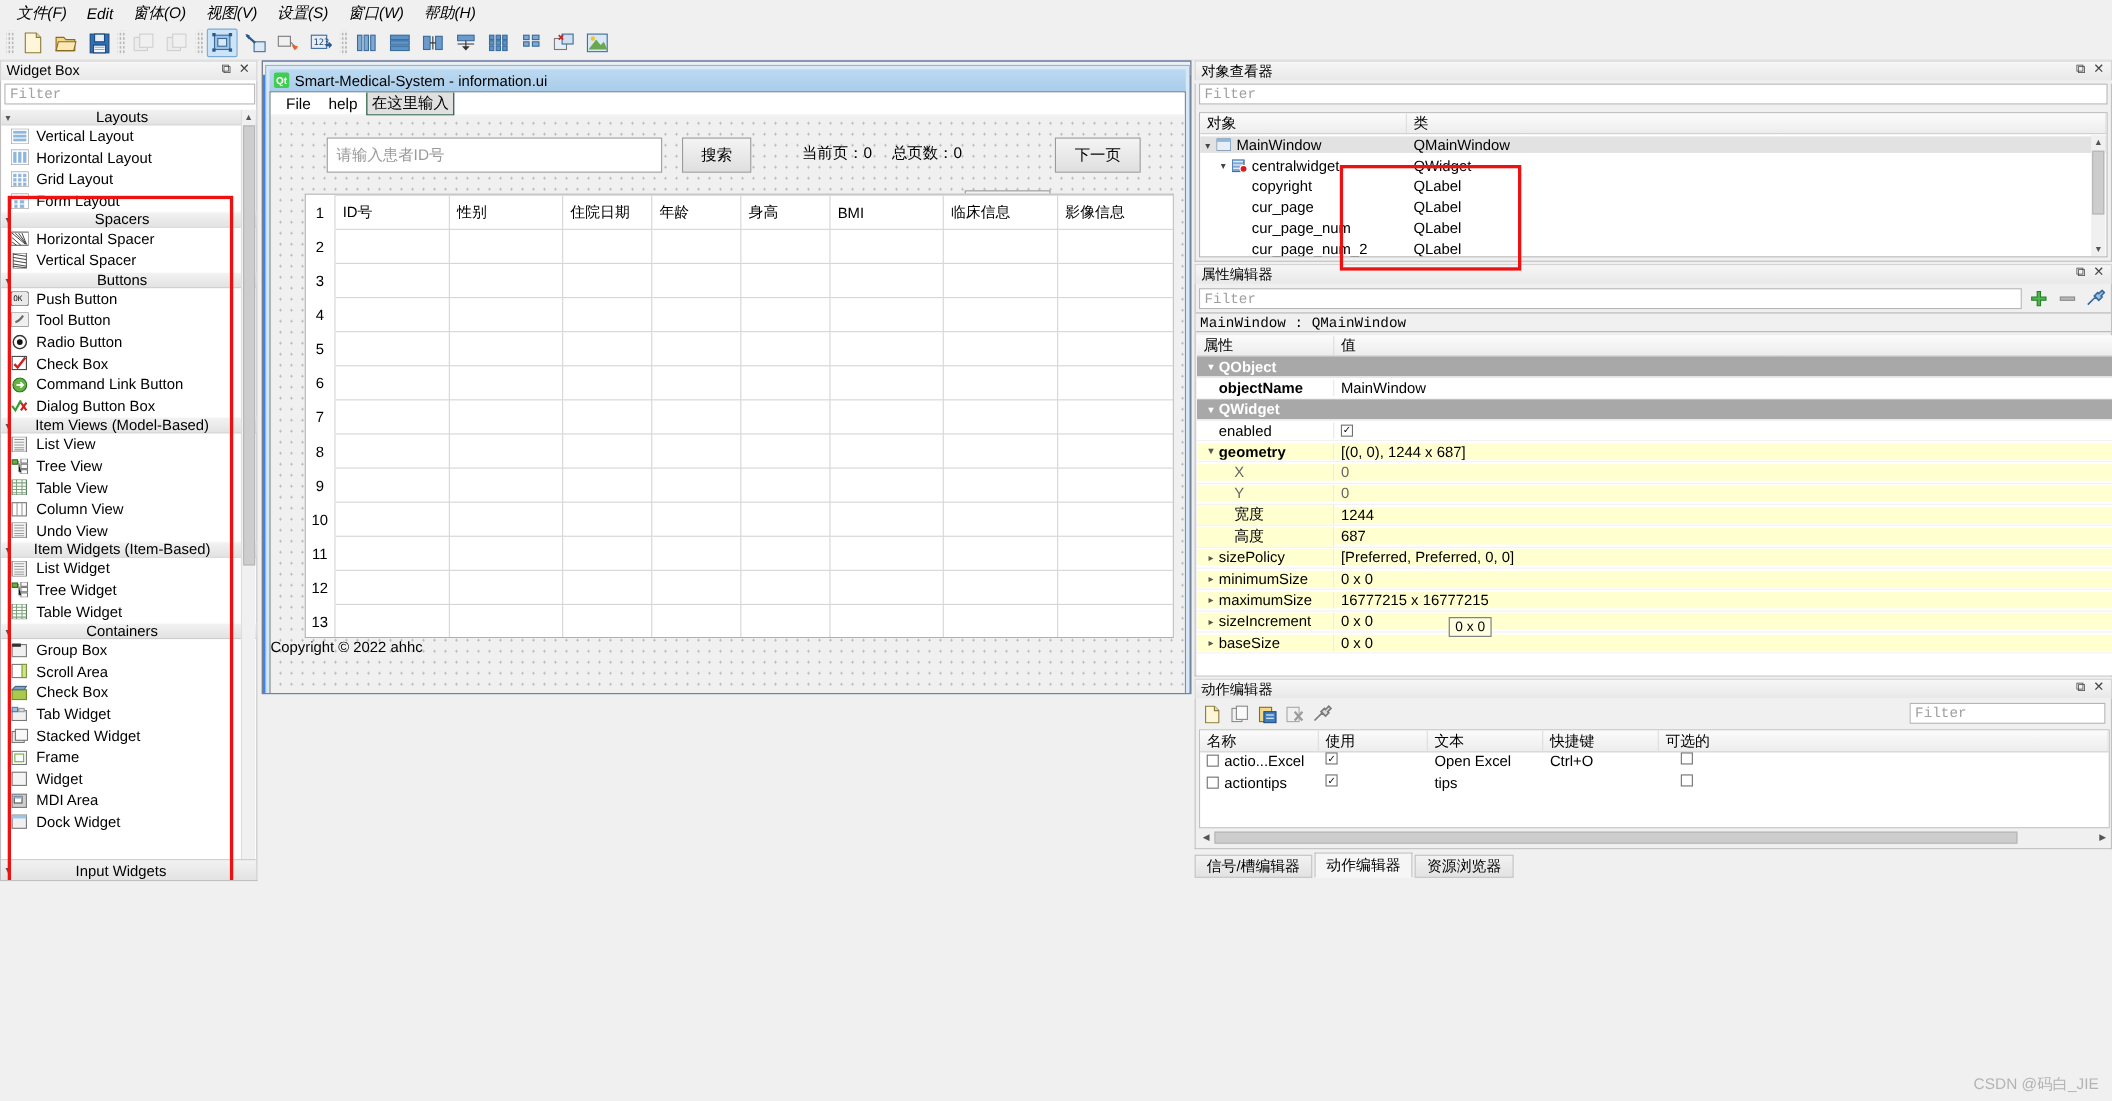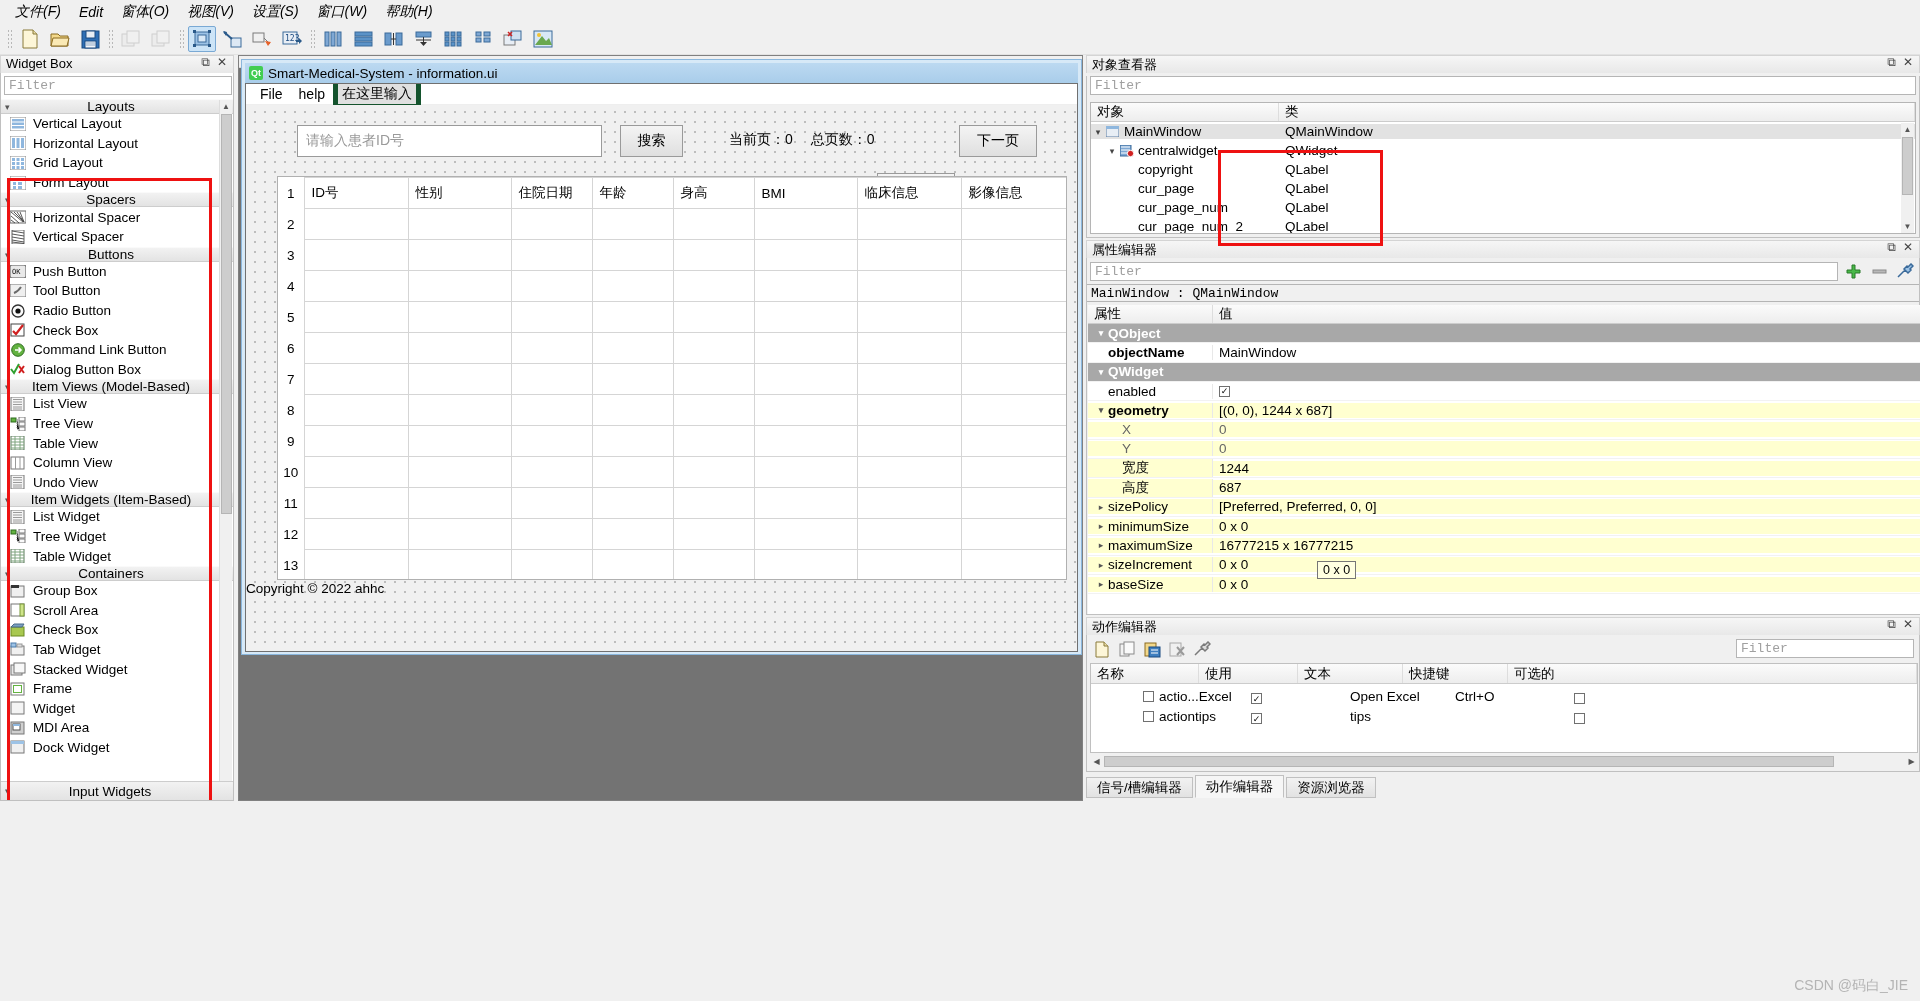--- a/index.html
+++ b/index.html
@@ -72,34 +72,34 @@
   #wb-vscroll .thumb { position: absolute; left: 1px; top: 14px; width: 11px; height: 400px; background: #cdcdcd; border: 1px solid #b5b5b5; }
   #wb-bottomcat {
     position: absolute; left: 0; bottom: 0; width: 232px; height: 19px;
     background: linear-gradient(#f2f2f2,#e3e3e3); border-top: 1px solid #cdcdcd;
     display: flex; align-items: center; font-size: 13.5px; cursor: default;
   }
   #wb-bottomcat .arrow { position: absolute; left: 4px; font-size: 9px; color: #555; }
   #wb-bottomcat .lbl { width: 100%; text-align: center; padding-right: 14px; }
 
   
-  #mdi { position: absolute; left: 238px; top: 55px; width: 845px; height: 746px;
-         background: #737373; border: 1px solid #808080; overflow: hidden; }
+  #mdi { position: absolute; left: 238px; top: 55px; width: 845px; height: 576px;
+         background: #3b82f6; border: 1px solid #808080; overflow: hidden; }
   #mdi-top { position: absolute; left: 0; top: 0; width: 845px; height: 12px; background: #f0f0f0;
              border-bottom: 1px solid #d8d8d8; }
   #formwin { position: absolute; left: 2px; top: 3px; width: 841px; height: 596px;
              background: #d7e9f7; border: 1px solid #8bb7dd; padding: 3px; }
   #formwin-title { height: 20px; background: linear-gradient(#bcd9f1,#a9cdea);
     display: flex; align-items: center; padding-left: 4px; font-size: 13.5px; color: #000; }
   .qt-badge { width: 14px; height: 14px; background: #41cd52; border-radius: 2px; color: #fff;
     font-size: 9px; font-weight: bold; display: flex; align-items: center; justify-content: center; margin-right: 5px; }
   #form-canvas { width: 833px; height: 569px; background: #fff; border: 1px solid #707070; position: relative; overflow: hidden; }
   #form-menubar { height: 21px; background: #fff; display: flex; align-items: center; padding-left: 6px; border-bottom: 1px solid #eee; }
   #form-menubar .fm { padding: 2px 8px; font-size: 14px; }
-  #form-menubar .fm.hint { background: #e0e0e0; border: 5px solid #14532d; padding: 1px 4px; }
+  #form-menubar .fm.hint { background: #e0e0e0; border: 1px solid #14532d; padding: 1px 4px; }
   #form-body { position: relative; width: 833px; height: 547px;
     background-color: #f0f0f0;
     background-image: radial-gradient(#bdbdbd 0.9px, transparent 1px);
     background-size: 10px 10px; background-position: 4px 2px; }
   #f-search-input { position: absolute; left: 51px; top: 20px; width: 305px; height: 32px;
     background: #fff; border: 1px solid #9a9a9a; display: flex; align-items: center;
     padding-left: 8px; color: #9a9a9a; font-size: 14px; }
   #f-search-btn { position: absolute; left: 374px; top: 20px; width: 63px; height: 32px;
     background: linear-gradient(#f4f4f4,#dfdfdf); border: 1px solid #9a9a9a;
     display: flex; align-items: center; justify-content: center; font-size: 14px; }
@@ -174,21 +174,21 @@
   #actioneditor { left: 1086px; top: 617px; width: 834px; height: 155px; }
   #ae-body { width: 834px; height: 137px; background: #f0f0f0; border: 1px solid #c0c0c0; border-top: none; position: relative; }
   #ae-toolrow { display: flex; align-items: center; padding: 4px 4px 2px 4px; gap: 3px; }
   #ae-filter { position: absolute; right: 5px; top: 4px; width: 178px; height: 19px; border: 1px solid #b5b5b5;
     background: #fff; font-family: "Liberation Mono", monospace; font-size: 13px; color: #a0a0a0; padding: 0 4px;
     display: flex; align-items: center; }
   #ae-table { position: absolute; left: 3px; top: 28px; width: 828px; height: 90px; background: #fff;
     border: 1px solid #c0c0c0; overflow: hidden; }
   .ae-head { display: flex; height: 20px; background: linear-gradient(#fbfbfb,#ededed); border-bottom: 1px solid #ccc; font-size: 13.5px; }
   .ae-head div { display: flex; align-items: center; padding-left: 6px; border-right: 1px solid #ddd; }
-  .ae-row { display: flex; height: 20px; font-size: 13.5px; align-items: flex-end; margin-left: 46px; }
+  .ae-row { display: flex; height: 20px; font-size: 13.5px; align-items: flex-start; }
   .ae-row div { display: flex; align-items: center; padding-left: 6px; }
   #ae-hscroll { position: absolute; left: 3px; bottom: 2px; width: 828px; height: 14px; background: #f0f0f0; }
   #ae-hscroll .thumb { position: absolute; left: 14px; top: 1px; width: 730px; height: 11px; background: #cdcdcd; border: 1px solid #b5b5b5; }
   #ae-hscroll .lf,#ae-hscroll .rt { position: absolute; top: 0; width: 13px; height: 13px; text-align: center; font-size: 8px; line-height: 13px; color: #555; }
 
   
   #bottom-tabs { position: absolute; left: 1086px; top: 775px; width: 834px; height: 23px; display: flex; align-items: flex-end; }
   .btab { height: 21px; padding: 0 10px; display: flex; align-items: center; font-size: 13.5px;
     background: linear-gradient(#f2f2f2,#e2e2e2); border: 1px solid #c0c0c0; margin-right: 2px; }
   .btab.active { background: #f6f6f6; border-bottom-color: #f6f6f6; height: 23px; }

